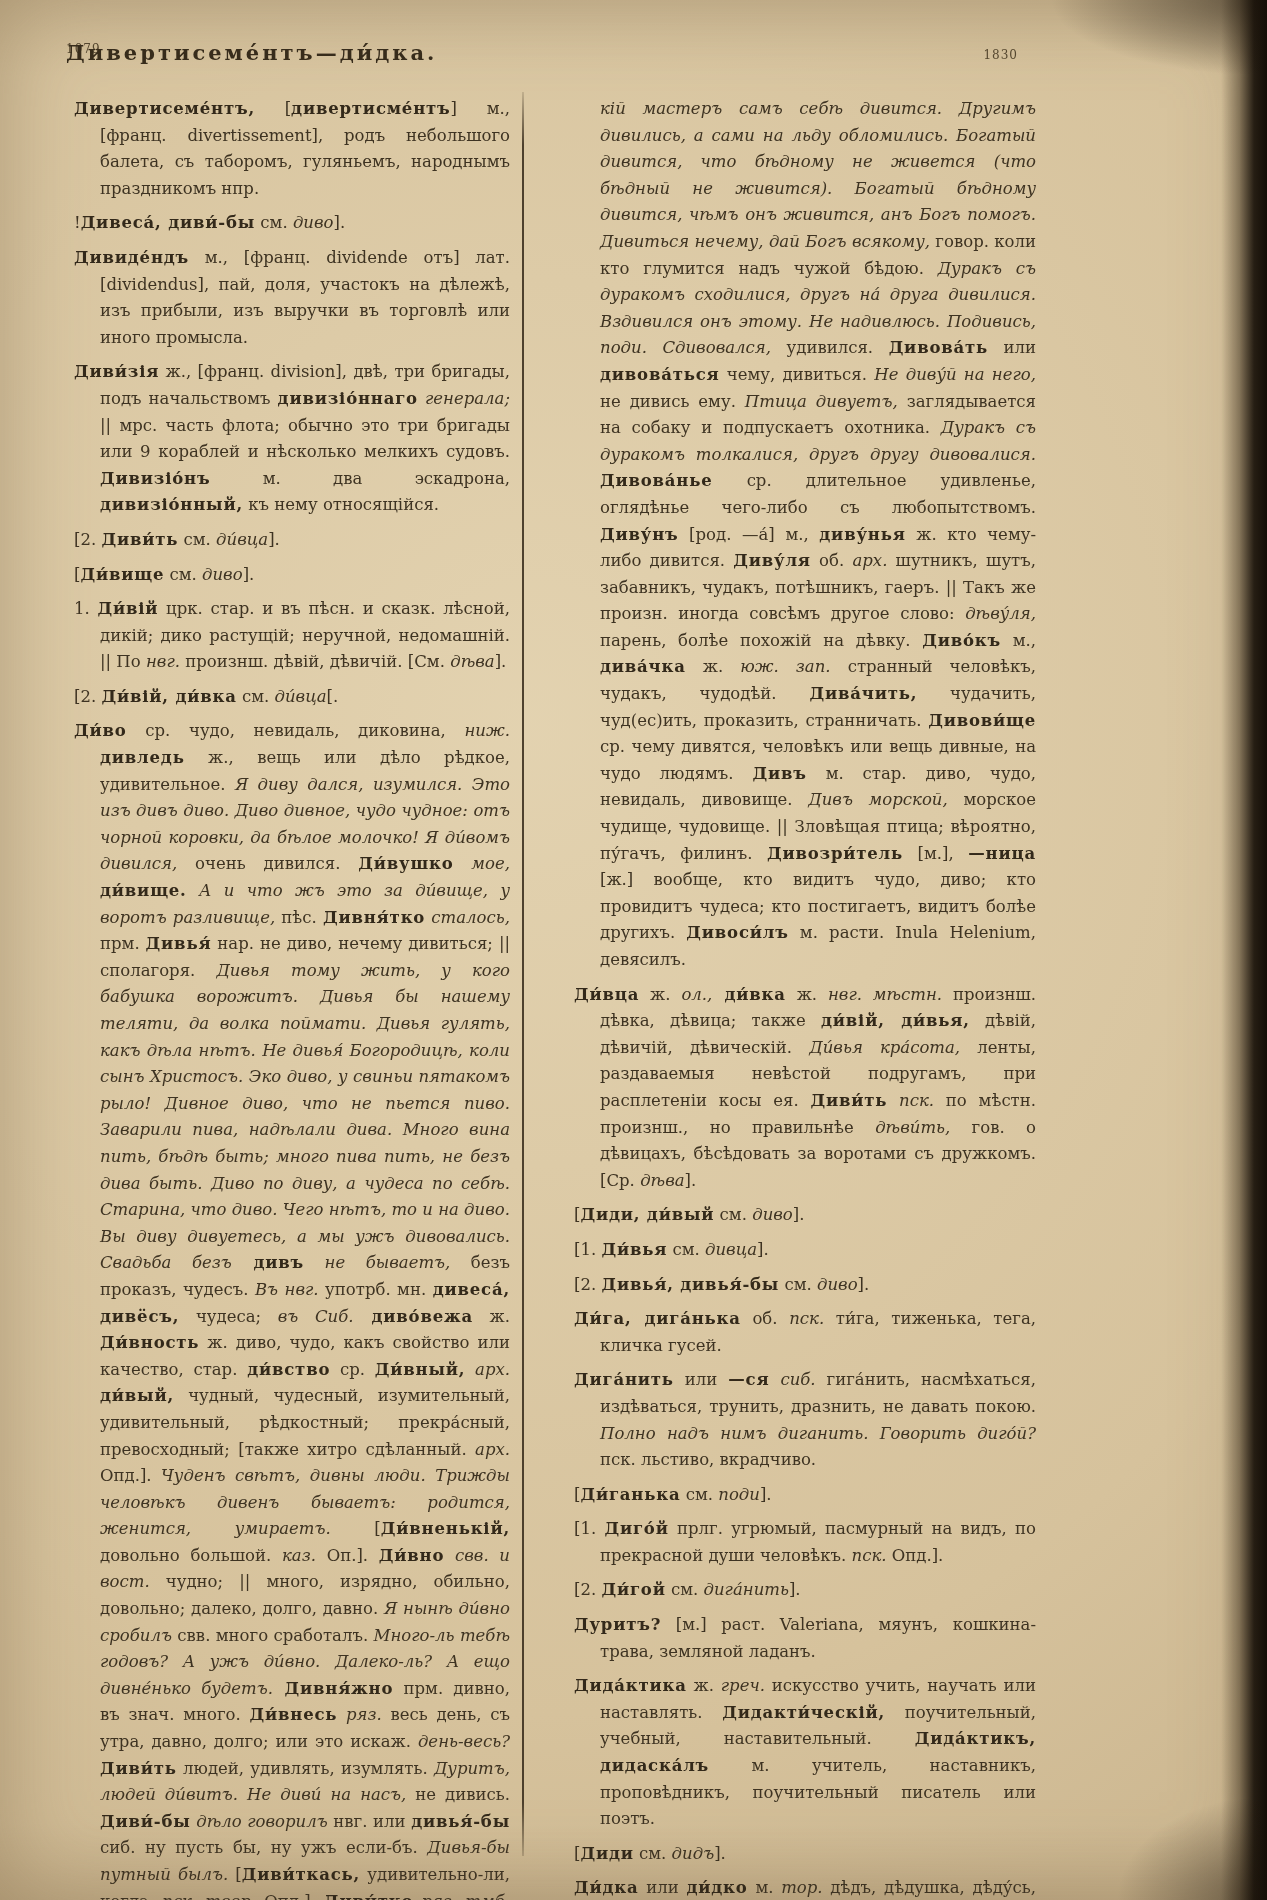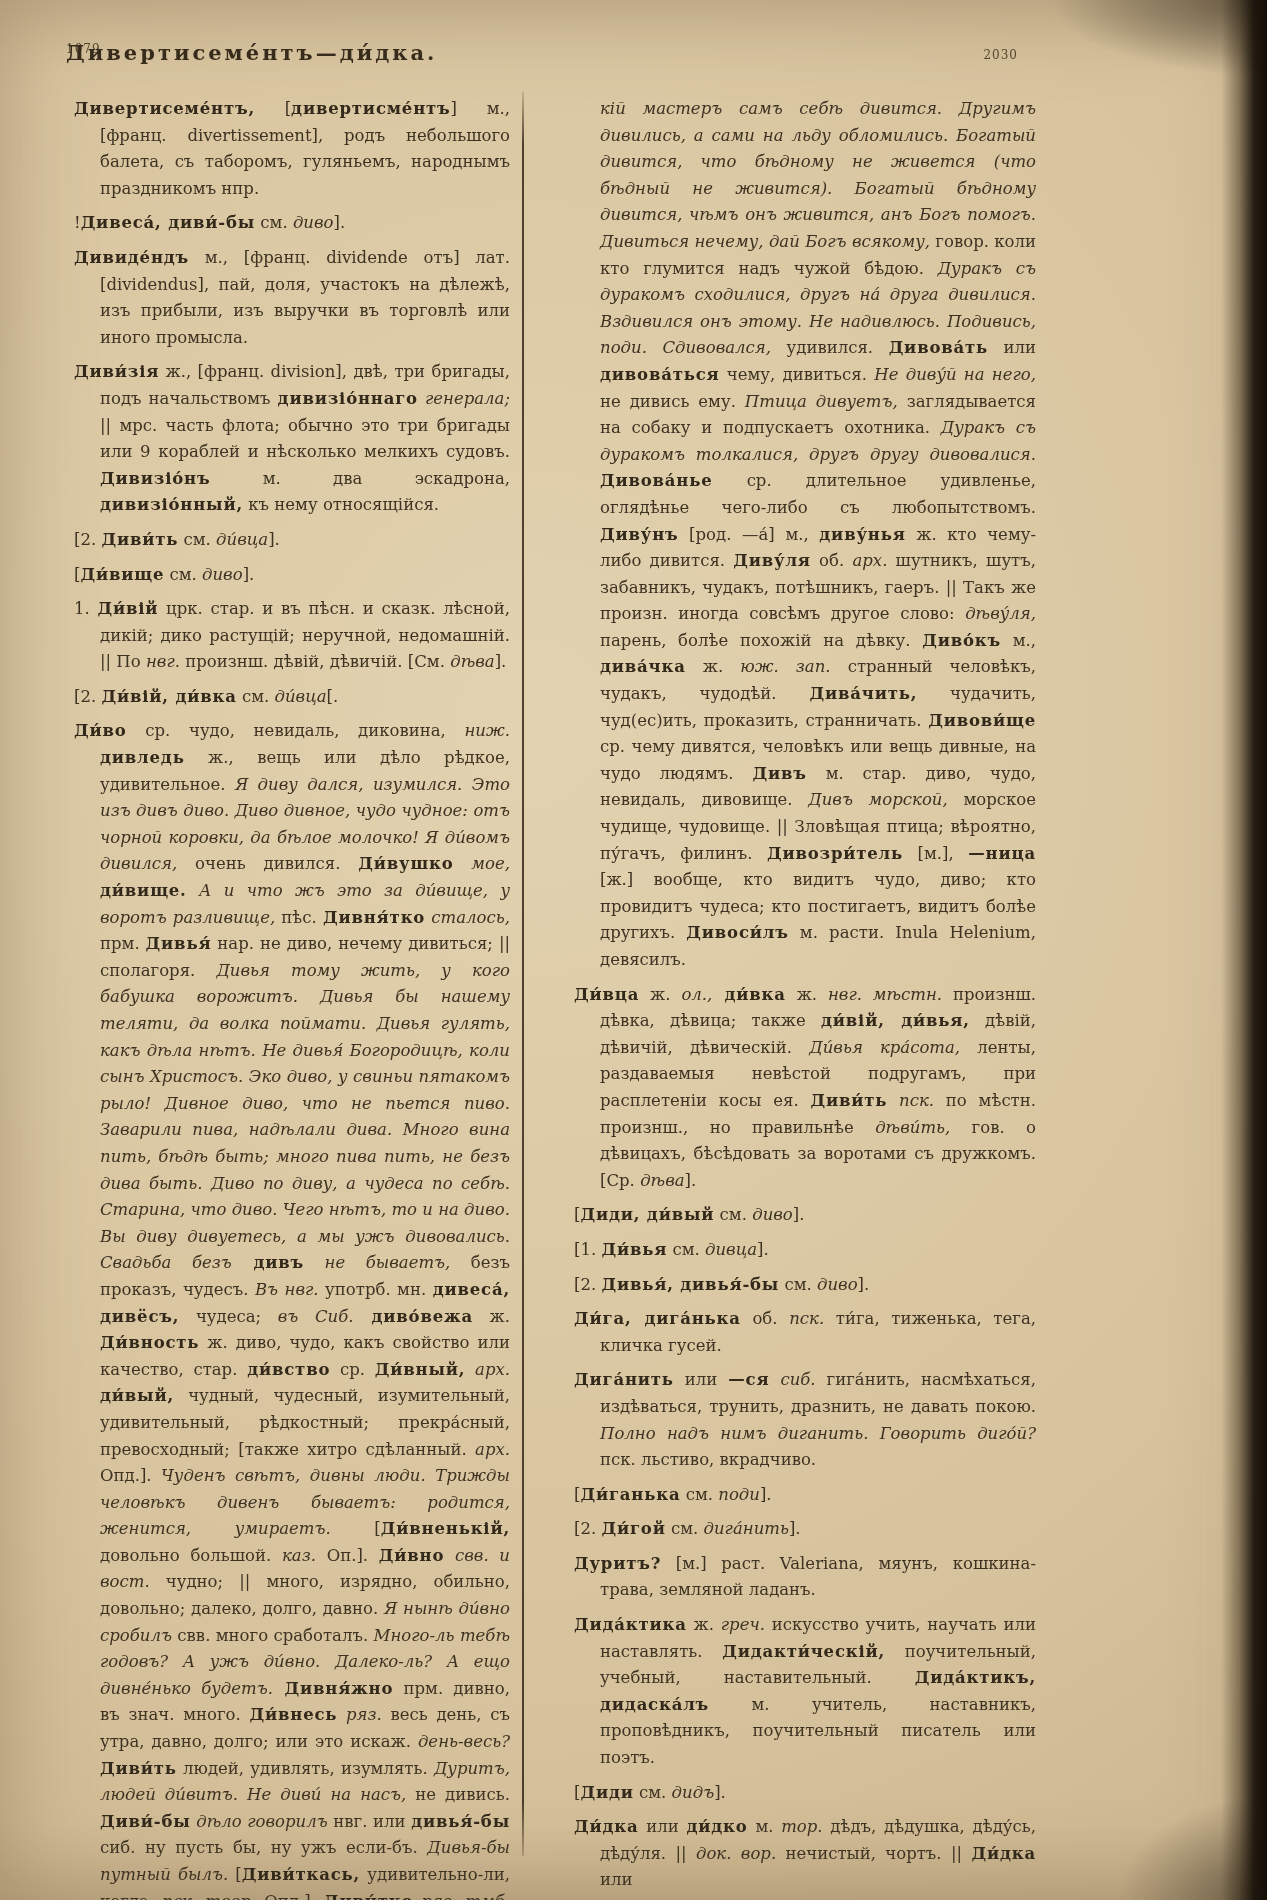--- a/index.html
+++ b/index.html
@@ -58,21 +58,21 @@
 
 <div class="page">
 
   <div class="binding"></div>
   <div class="corner-shade-top"></div>
   <div class="corner-shade-bottom"></div>
 
   <div class="header">
     <span class="pageno left">1079</span>
     <span class="running-title">Дивертисеме́нтъ—ди́дка.</span>
-    <span class="pageno right">2030</span>
+    <span class="pageno right">1830</span>
   </div>
 
   <div class="divider"></div>
 
   <div class="columns">
     <div class="col left">
         <p class="entry"><span class="s-b">Дивертисеме́нтъ,</span><span>  [</span><span class="s-b">дивертисме́нтъ</span><span>] м., [франц. divertissement], родъ небольшого балета, съ таборомъ, гуляньемъ, народнымъ праздникомъ нпр.</span></p>
         <p class="entry"><span>!</span><span class="s-b">Дивеса́, диви́-бы</span><span> см. </span><span class="s-i">диво</span><span>].</span></p>
         <p class="entry"><span class="s-b">Дивиде́ндъ</span><span> м., [франц. dividende отъ] лат. [dividendus], пай, доля, участокъ на дѣлежѣ, изъ прибыли, изъ выручки въ торговлѣ или иного промысла.</span></p>
         <p class="entry"><span class="s-b">Диви́зія</span><span> ж., [франц. division], двѣ, три бригады, подъ начальствомъ </span><span class="s-b">дивизіо́ннаго</span><span class="s-i"> генерала;</span><span> || мрс. часть флота; обычно это три бригады или 9 кораблей и нѣсколько мелкихъ судовъ. </span><span class="s-b">Дивизіо́нъ</span><span> м. два эскадрона, </span><span class="s-b">дивизіо́нный,</span><span> къ нему относящійся.</span></p>
@@ -84,20 +84,21 @@
       </div>
     <div class="col right">
         <p class="entry cont"><span class="s-i">кій мастеръ самъ себѣ дивится. Другимъ дивились, а сами на льду обломились. Богатый дивится, что бѣдному не живется (что бѣдный не живится). Богатый бѣдному дивится, чѣмъ онъ живится, анъ Богъ помогъ. Дивиться нечему, дай Богъ всякому,</span><span> говор. коли кто глумится надъ чужой бѣдою. </span><span class="s-i">Дуракъ съ дуракомъ сходилися, другъ на́ друга дивилися. Вздивился онъ этому. Не надивлюсь. Подивись, поди. Сдивовался,</span><span> удивился. </span><span class="s-b">Дивова́ть</span><span> или </span><span class="s-b">дивова́ться</span><span> чему, дивиться. </span><span class="s-i">Не диву́й на него,</span><span> не дивись ему. </span><span class="s-i">Птица дивуетъ,</span><span> заглядывается на собаку и подпускаетъ охотника. </span><span class="s-i">Дуракъ съ дуракомъ толкалися, другъ другу дивовалися.</span><span class="s-b"> Дивова́нье</span><span> ср. длительное удивленье, оглядѣнье чего-либо съ любопытствомъ. </span><span class="s-b">Диву́нъ</span><span> [род. —а́] м., </span><span class="s-b">диву́нья</span><span> ж. кто чему-либо дивится. </span><span class="s-b">Диву́ля</span><span> об. </span><span class="s-i">арх.</span><span> шутникъ, шутъ, забавникъ, чудакъ, потѣшникъ, гаеръ. || Такъ же произн. иногда совсѣмъ другое слово: </span><span class="s-i">дѣву́ля,</span><span> парень, болѣе похожій на дѣвку. </span><span class="s-b">Диво́къ</span><span> м., </span><span class="s-b">дива́чка</span><span> ж. </span><span class="s-i">юж. зап.</span><span> странный человѣкъ, чудакъ, чудодѣй. </span><span class="s-b">Дива́чить,</span><span> чудачить, чуд(ес)ить, проказить, странничать. </span><span class="s-b">Дивови́ще</span><span> ср. чему дивятся, человѣкъ или вещь дивные, на чудо людямъ. </span><span class="s-b">Дивъ</span><span> м. стар. диво, чудо, невидаль, дивовище. </span><span class="s-i">Дивъ морской,</span><span> морское чудище, чудовище. || Зловѣщая птица; вѣроятно, пу́гачъ, филинъ. </span><span class="s-b">Дивозри́тель</span><span> [м.], </span><span class="s-b">—ница</span><span> [ж.] вообще, кто видитъ чудо, диво; кто провидитъ чудеса; кто постигаетъ, видитъ болѣе другихъ. </span><span class="s-b">Дивоси́лъ</span><span> м. расти. Inula Helenium, девясилъ.</span></p>
         <p class="entry"><span class="s-b">Ди́вца</span><span> ж. </span><span class="s-i">ол.,</span><span class="s-b"> ди́вка</span><span> ж. </span><span class="s-i">нвг. мѣстн.</span><span> произнш. дѣвка, дѣвица; также </span><span class="s-b">ди́вій, ди́вья,</span><span> дѣвій, дѣвичій, дѣвическій. </span><span class="s-i">Ди́вья кра́сота,</span><span> ленты, раздаваемыя невѣстой подругамъ, при расплетеніи косы ея. </span><span class="s-b">Диви́ть</span><span class="s-i"> пск.</span><span> по мѣстн. произнш., но правильнѣе </span><span class="s-i">дѣви́ть,</span><span> гов. о дѣвицахъ, бѣсѣдовать за воротами съ дружкомъ. [Ср. </span><span class="s-i">дѣва</span><span>].</span></p>
         <p class="entry"><span>[</span><span class="s-b">Диди, ди́вый</span><span> см. </span><span class="s-i">диво</span><span>].</span></p>
         <p class="entry"><span>[1. </span><span class="s-b">Ди́вья</span><span> см. </span><span class="s-i">дивца</span><span>].</span></p>
         <p class="entry"><span>[2. </span><span class="s-b">Дивья́, дивья́-бы</span><span> см. </span><span class="s-i">диво</span><span>].</span></p>
         <p class="entry"><span class="s-b">Ди́га, дига́нька</span><span> об. </span><span class="s-i">пск.</span><span> ти́га, тиженька, тега, кличка гусей.</span></p>
         <p class="entry"><span class="s-b">Дига́нить</span><span> или </span><span class="s-b">—ся</span><span class="s-i"> сиб.</span><span> гига́нить, насмѣхаться, издѣваться, трунить, дразнить, не давать покою. </span><span class="s-i">Полно надъ нимъ диганить. Говорить диго́й?</span><span> пск. льстиво, вкрадчиво.</span></p>
         <p class="entry"><span>[</span><span class="s-b">Ди́ганька</span><span> см. </span><span class="s-i">поди</span><span>].</span></p>
+        <p class="entry"><span>[1. </span><span class="s-b">Диго́й</span><span> прлг. угрюмый, пасмурный на видъ, по прекрасной души человѣкъ. </span><span class="s-i">пск.</span><span> Опд.].</span></p>
         <p class="entry"><span>[2. </span><span class="s-b">Ди́гой</span><span> см. </span><span class="s-i">дига́нить</span><span>].</span></p>
         <p class="entry"><span class="s-b">Дуритъ?</span><span> [м.] раст. Valeriana, мяунъ, кошкина-трава, земляной ладанъ.</span></p>
         <p class="entry"><span class="s-b">Дида́ктика</span><span> ж. </span><span class="s-i">греч.</span><span> искусство учить, научать или наставлять. </span><span class="s-b">Дидакти́ческій,</span><span> поучительный, учебный, наставительный. </span><span class="s-b">Дида́ктикъ, дидаска́лъ</span><span> м. учитель, наставникъ, проповѣдникъ, поучительный писатель или поэтъ.</span></p>
         <p class="entry"><span>[</span><span class="s-b">Диди</span><span> см. </span><span class="s-i">дидъ</span><span>].</span></p>
         <p class="entry"><span class="s-b">Ди́дка</span><span> или </span><span class="s-b">ди́дко</span><span> м. </span><span class="s-i">тор.</span><span> дѣдъ, дѣдушка, дѣду́сь, дѣду́ля. || </span><span class="s-i">док. вор.</span><span> нечистый, чортъ. || </span><span class="s-b">Ди́дка</span><span> или</span></p>
       </div>
   </div>
 
 </div>
 

